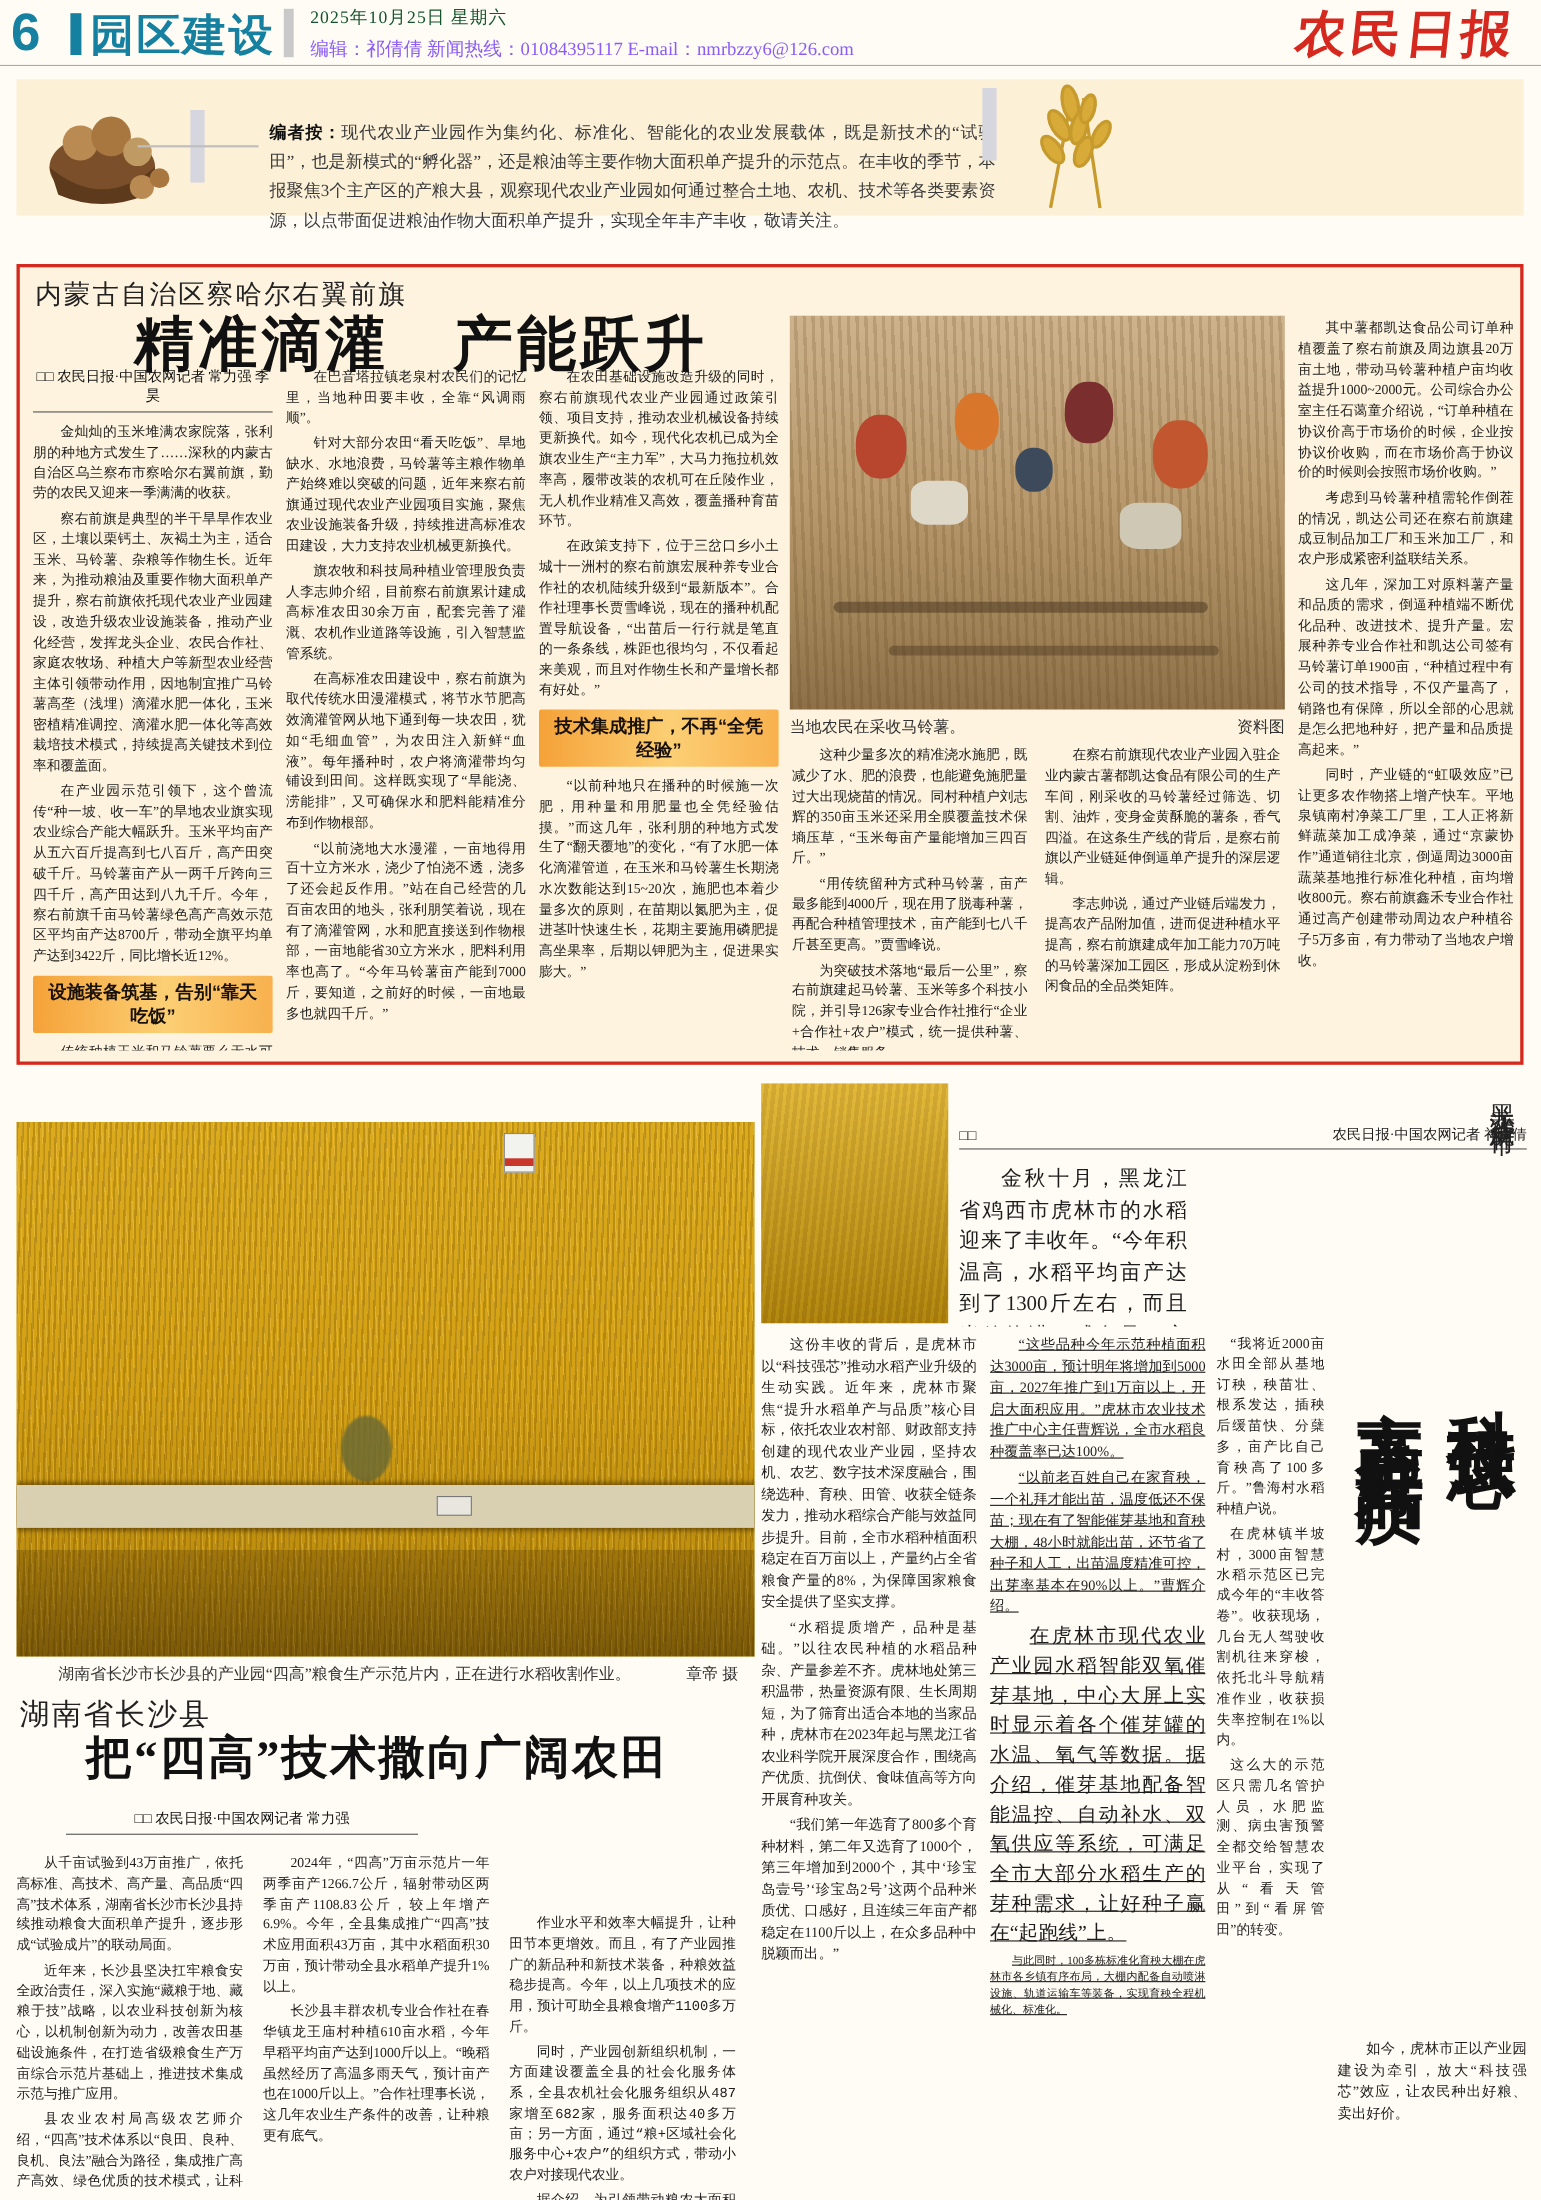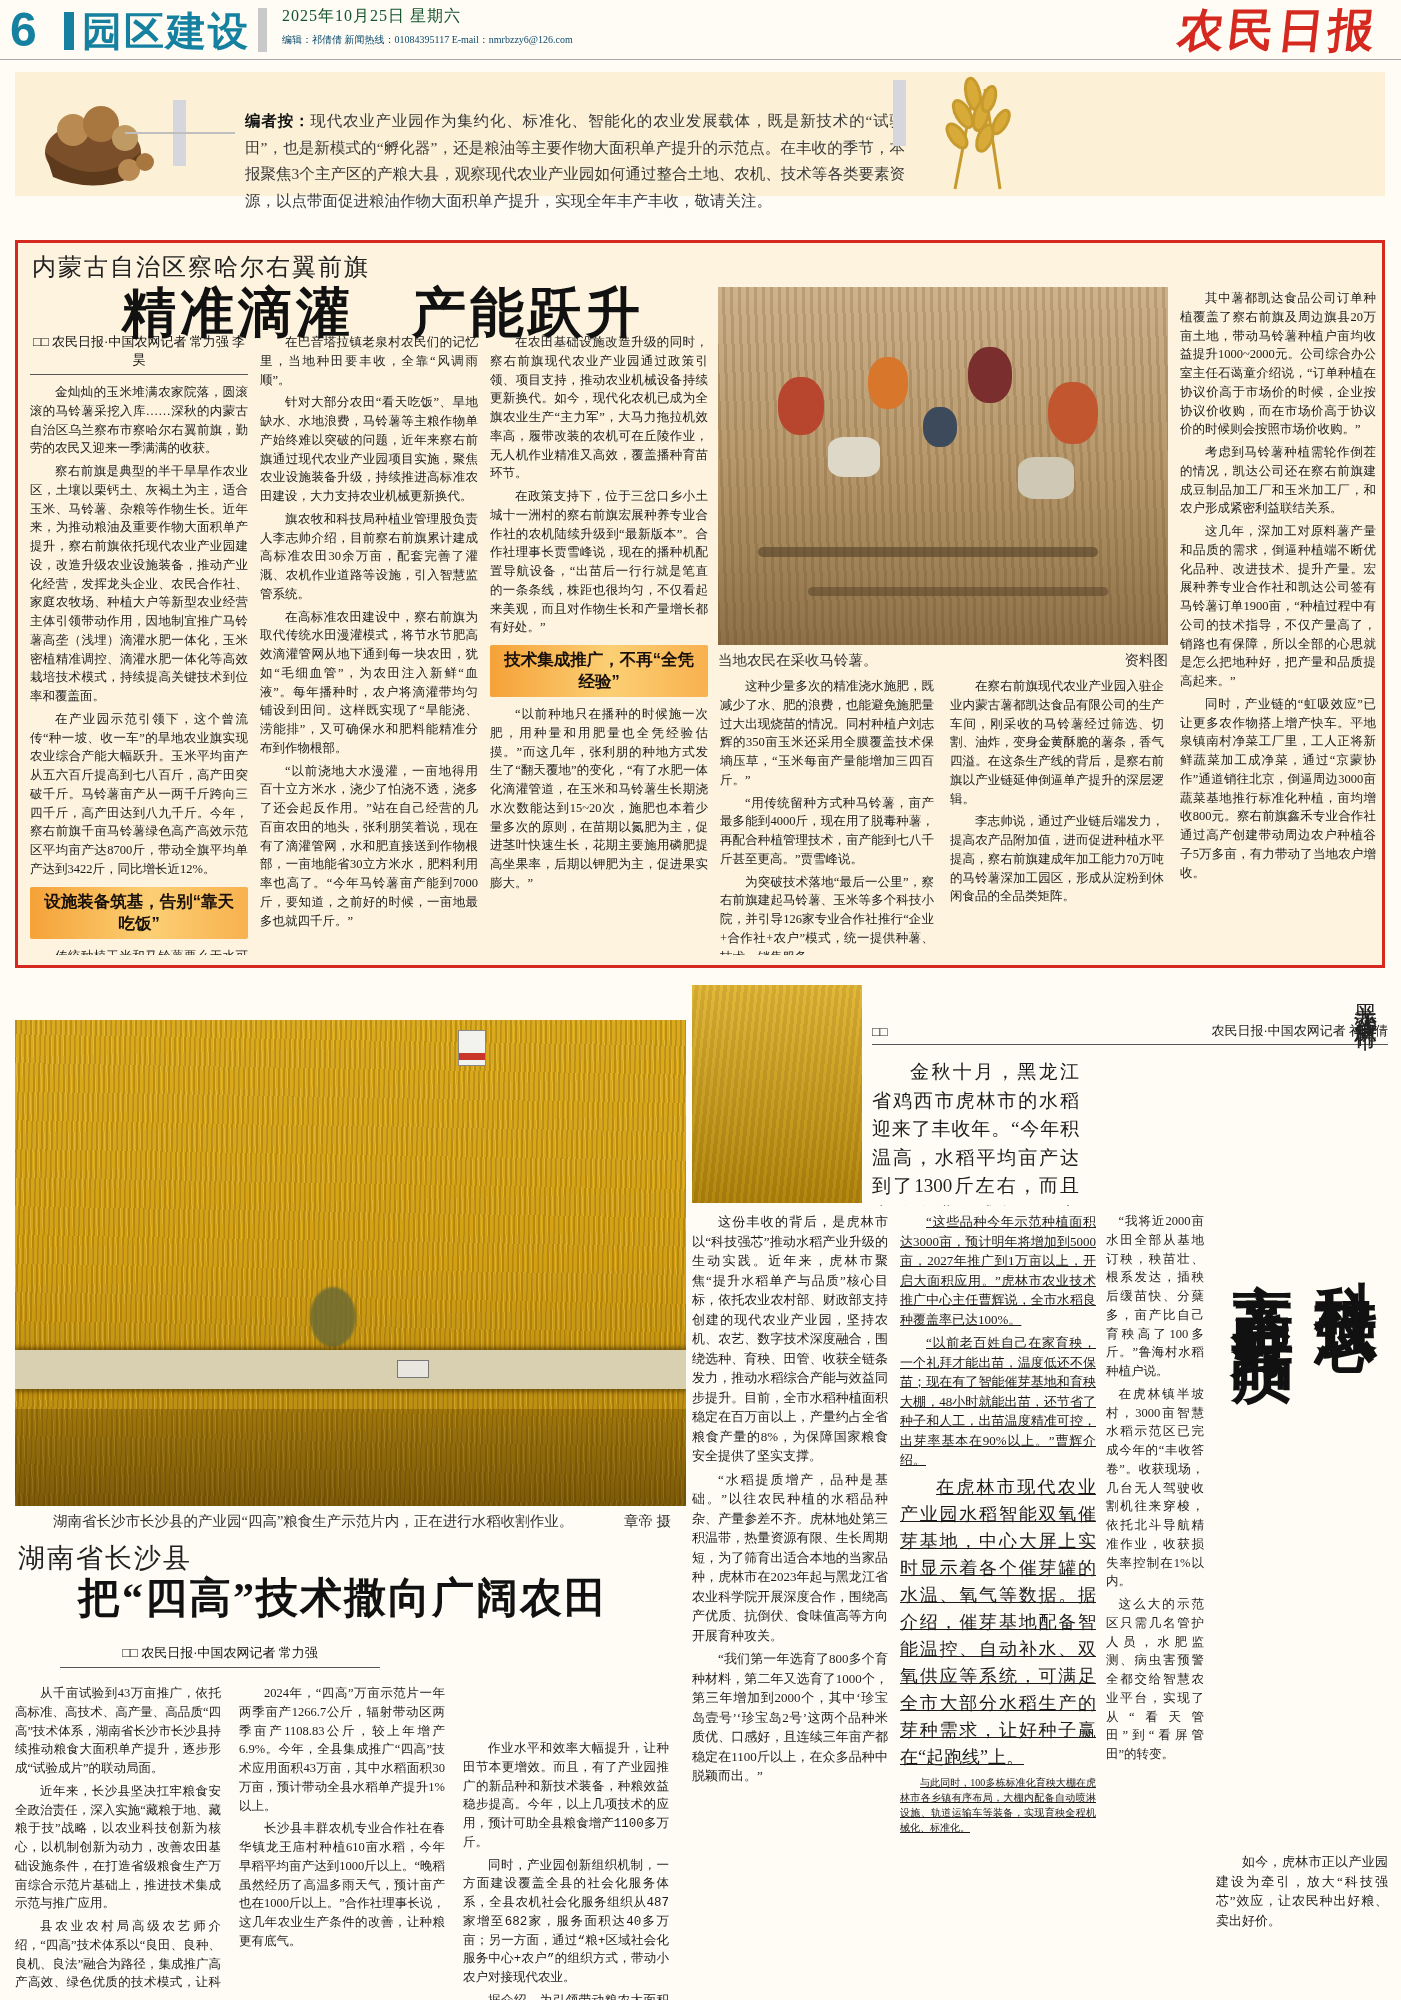--- a/index.html
+++ b/index.html
@@ -7,21 +7,21 @@
        font-family:"Liberation Serif","DejaVu Serif",serif;color:#1a1a1a;overflow:hidden;}
   .abs{position:absolute;}
   
   .pageno{left:10px;top:2px;font-family:"Liberation Sans","DejaVu Sans",sans-serif;
           font-weight:bold;font-size:48px;color:#15809f;}
   .teal-bar{left:64px;top:12px;width:10px;height:38px;background:#15809f;}
   .section{left:82px;top:4px;font-family:"Liberation Sans","DejaVu Sans",sans-serif;
            font-weight:bold;font-size:40px;color:#15809f;letter-spacing:2px;}
   .hdr-div{left:258px;top:8px;width:9px;height:44px;background:#c9c9c9;}
   .hdr-date{left:282px;top:6px;font-size:16px;color:#14532d;letter-spacing:1px;}
-  .hdr-edit{left:282px;top:33px;font-size:10px;color:#0c4a6e;}
+  .hdr-edit{left:282px;top:33px;font-size:17px;color:#8b5cf6;}
   .masthead{left:1178px;top:0px;font-size:46px;font-weight:bold;color:#d5281f;
             transform:skewX(-6deg);letter-spacing:4px;font-family:"Liberation Serif",serif;}
   .hdr-rule{left:0;top:59px;width:1401px;height:1px;background:#aaa;}
   
   .noteband{left:15px;top:72px;width:1370px;height:124px;background:#fcf0d6;}
   .note-deco-bar{width:13px;height:66px;background:#d6d6de;}
   .note-hline{height:2px;background:#bfbfbf;}
   .notetext{left:230px;top:36px;width:660px;font-size:15.5px;line-height:1.72;
             text-align:justify;color:#3a3a3a;}
   .notetext .lbl{font-weight:bold;color:#111;}
@@ -145,21 +145,21 @@
     <div class="dots" style="left:40px;top:260px;width:340px;height:10px;border-radius:5px;opacity:.55;"></div>
     <div class="dots" style="left:90px;top:300px;width:300px;height:9px;border-radius:5px;opacity:.45;"></div>
   </div>
   <div class="abs a1-capline">
     <span>当地农民在采收马铃薯。</span>
     <span>资料图</span>
   </div>
 
   <div class="bcol" style="left:12px;top:90px;width:218px;height:622px;">
     <div class="byline">□□ 农民日报·中国农网记者 常力强 李昊</div>
-    <p class="bp">金灿灿的玉米堆满农家院落，圆滚滚的马铃薯采挖入库……深秋的内蒙古自治区乌兰察布市察哈尔右翼前旗，勤劳的农民又迎来一季满满的收获。</p>
+    <p class="bp">金灿灿的玉米堆满农家院落，张利朋的种地方式发生了……深秋的内蒙古自治区乌兰察布市察哈尔右翼前旗，勤劳的农民又迎来一季满满的收获。</p>
     <p class="bp">察右前旗是典型的半干旱旱作农业区，土壤以栗钙土、灰褐土为主，适合玉米、马铃薯、杂粮等作物生长。近年来，为推动粮油及重要作物大面积单产提升，察右前旗依托现代农业产业园建设，改造升级农业设施装备，推动产业化经营，发挥龙头企业、农民合作社、家庭农牧场、种植大户等新型农业经营主体引领带动作用，因地制宜推广马铃薯高垄（浅埋）滴灌水肥一体化，玉米密植精准调控、滴灌水肥一体化等高效栽培技术模式，持续提高关键技术到位率和覆盖面。</p>
     <p class="bp">在产业园示范引领下，这个曾流传“种一坡、收一车”的旱地农业旗实现农业综合产能大幅跃升。玉米平均亩产从五六百斤提高到七八百斤，高产田突破千斤。马铃薯亩产从一两千斤跨向三四千斤，高产田达到八九千斤。今年，察右前旗千亩马铃薯绿色高产高效示范区平均亩产达8700斤，带动全旗平均单产达到3422斤，同比增长近12%。</p>
     <div class="subhead">设施装备筑基，告别“靠天吃饭”</div>
     <p class="bp">传统种植玉米和马铃薯要么无水可浇，要么依赖大水漫灌。“旱地常因缺水导致减产，而水田控制不好，浇水量容易过大，导致水肥流失，还会引发马铃薯烂薯。”</p>
   </div>
 
   <div class="bcol" style="left:242px;top:90px;width:218px;height:622px;">
     <p class="bp">在巴音塔拉镇老泉村农民们的记忆里，当地种田要丰收，全靠“风调雨顺”。</p>
     <p class="bp">针对大部分农田“看天吃饭”、旱地缺水、水地浪费，马铃薯等主粮作物单产始终难以突破的问题，近年来察右前旗通过现代农业产业园项目实施，聚焦农业设施装备升级，持续推进高标准农田建设，大力支持农业机械更新换代。</p>
     <p class="bp">旗农牧和科技局种植业管理股负责人李志帅介绍，目前察右前旗累计建成高标准农田30余万亩，配套完善了灌溉、农机作业道路等设施，引入智慧监管系统。</p>

